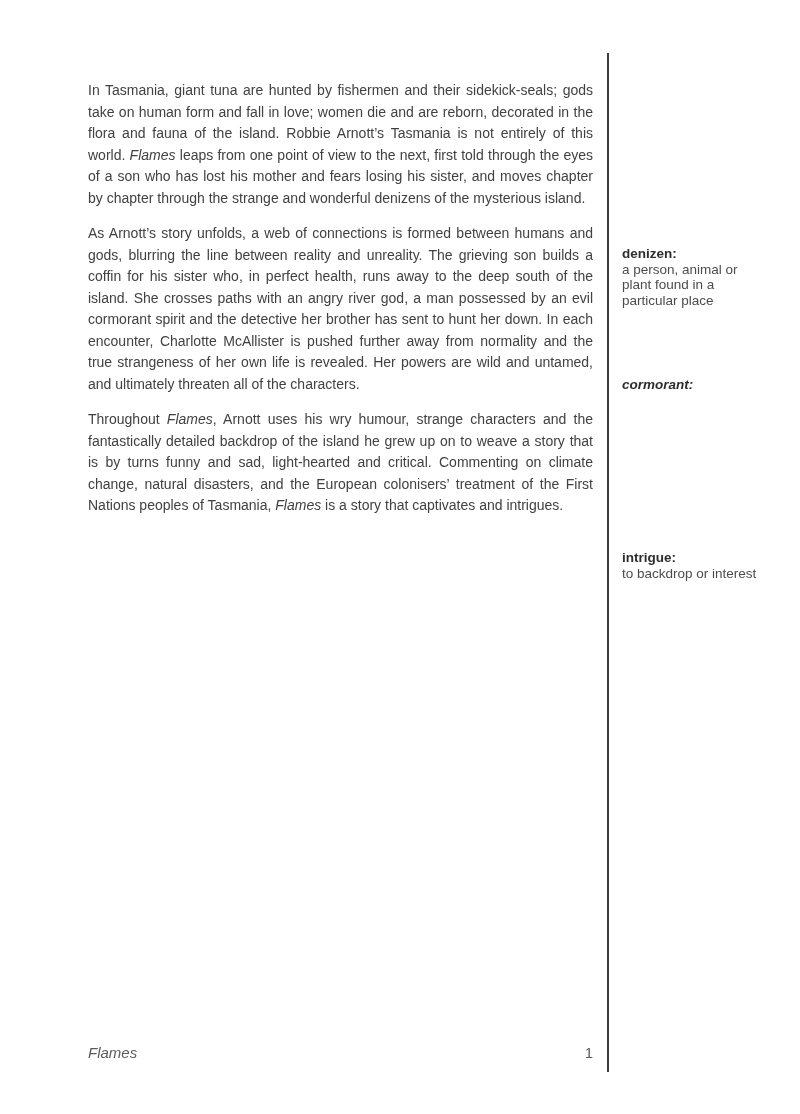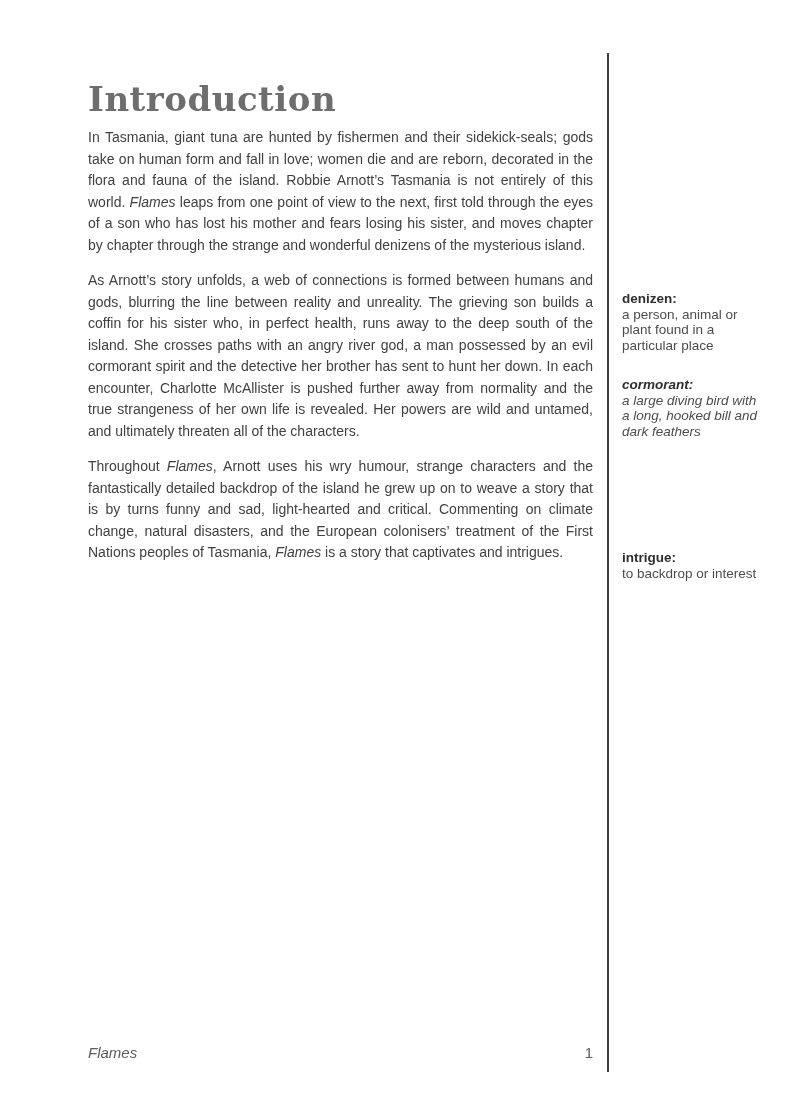--- a/index.html
+++ b/index.html
@@ -52,21 +52,21 @@
     position: absolute;
     left: 622px;
     top: 246px;
     width: 142px;
   }
   .glossary .entry {
     position: absolute;
     left: 0;
     width: 142px;
   }
-  .glossary .entry:nth-of-type(1) { top: 0; margin-top: 45px; }
+  .glossary .entry:nth-of-type(1) { top: 0; }
   .glossary .entry:nth-of-type(2) { top: 131px; font-style: italic; }
   .glossary .entry:nth-of-type(3) { top: 304px; }
   .glossary .term {
     font-weight: bold;
     font-size: 13.5px;
     line-height: 15.5px;
     color: var(--term_text, #2e2e2e);
   }
   .glossary .def {
     font-size: 13.5px;
@@ -87,39 +87,37 @@
   .page-footer .book {
     font-style: italic;
   }
 </style>
 </head>
 <body>
 
 <div class="page">
 
   <div class="main-col">
-    <h1 class="page-title">Introduction</h1>
 
     <p class="body-para"><span>In Tasmania, giant tuna are hunted by fishermen and their sidekick-seals; gods take on human form and fall in love; women die and are reborn, decorated in the flora and fauna of the island. Robbie Arnott’s Tasmania is not entirely of this world. </span><span class="em">Flames</span><span> leaps from one point of view to the next, first told through the eyes of a son who has lost his mother and fears losing his sister, and moves chapter by chapter through the strange and wonderful denizens of the mysterious island.</span></p>
 
     <p class="body-para"><span>As Arnott’s story unfolds, a web of connections is formed between humans and gods, blurring the line between reality and unreality. The grieving son builds a coffin for his sister who, in perfect health, runs away to the deep south of the island. She crosses paths with an angry river god, a man possessed by an evil cormorant spirit and the detective her brother has sent to hunt her down. In each encounter, Charlotte McAllister is pushed further away from normality and the true strangeness of her own life is revealed. Her powers are wild and untamed, and ultimately threaten all of the characters.</span></p>
 
     <p class="body-para"><span>Throughout </span><span class="em">Flames</span><span>, Arnott uses his wry humour, strange characters and the fantastically detailed backdrop of the island he grew up on to weave a story that is by turns funny and sad, light-hearted and critical. Commenting on climate change, natural disasters, and the European colonisers’ treatment of the First Nations peoples of Tasmania, </span><span class="em">Flames</span><span> is a story that captivates and intrigues.</span></p>
   </div>
 
   <div class="v-rule"></div>
 
   <aside class="glossary">
     <div class="entry">
       <div class="term">denizen:</div>
       <div class="def">a person, animal or plant found in a particular place</div>
     </div>
     <div class="entry">
       <div class="term">cormorant:</div>
-      <div class="def">a large diving bird with a long, hooked bill and dark feathers</div>
     </div>
     <div class="entry">
       <div class="term">intrigue:</div>
       <div class="def">to backdrop or interest</div>
     </div>
   </aside>
 
   <footer class="page-footer">
     <span class="book">Flames</span>
     <span class="pagenum">1</span>

